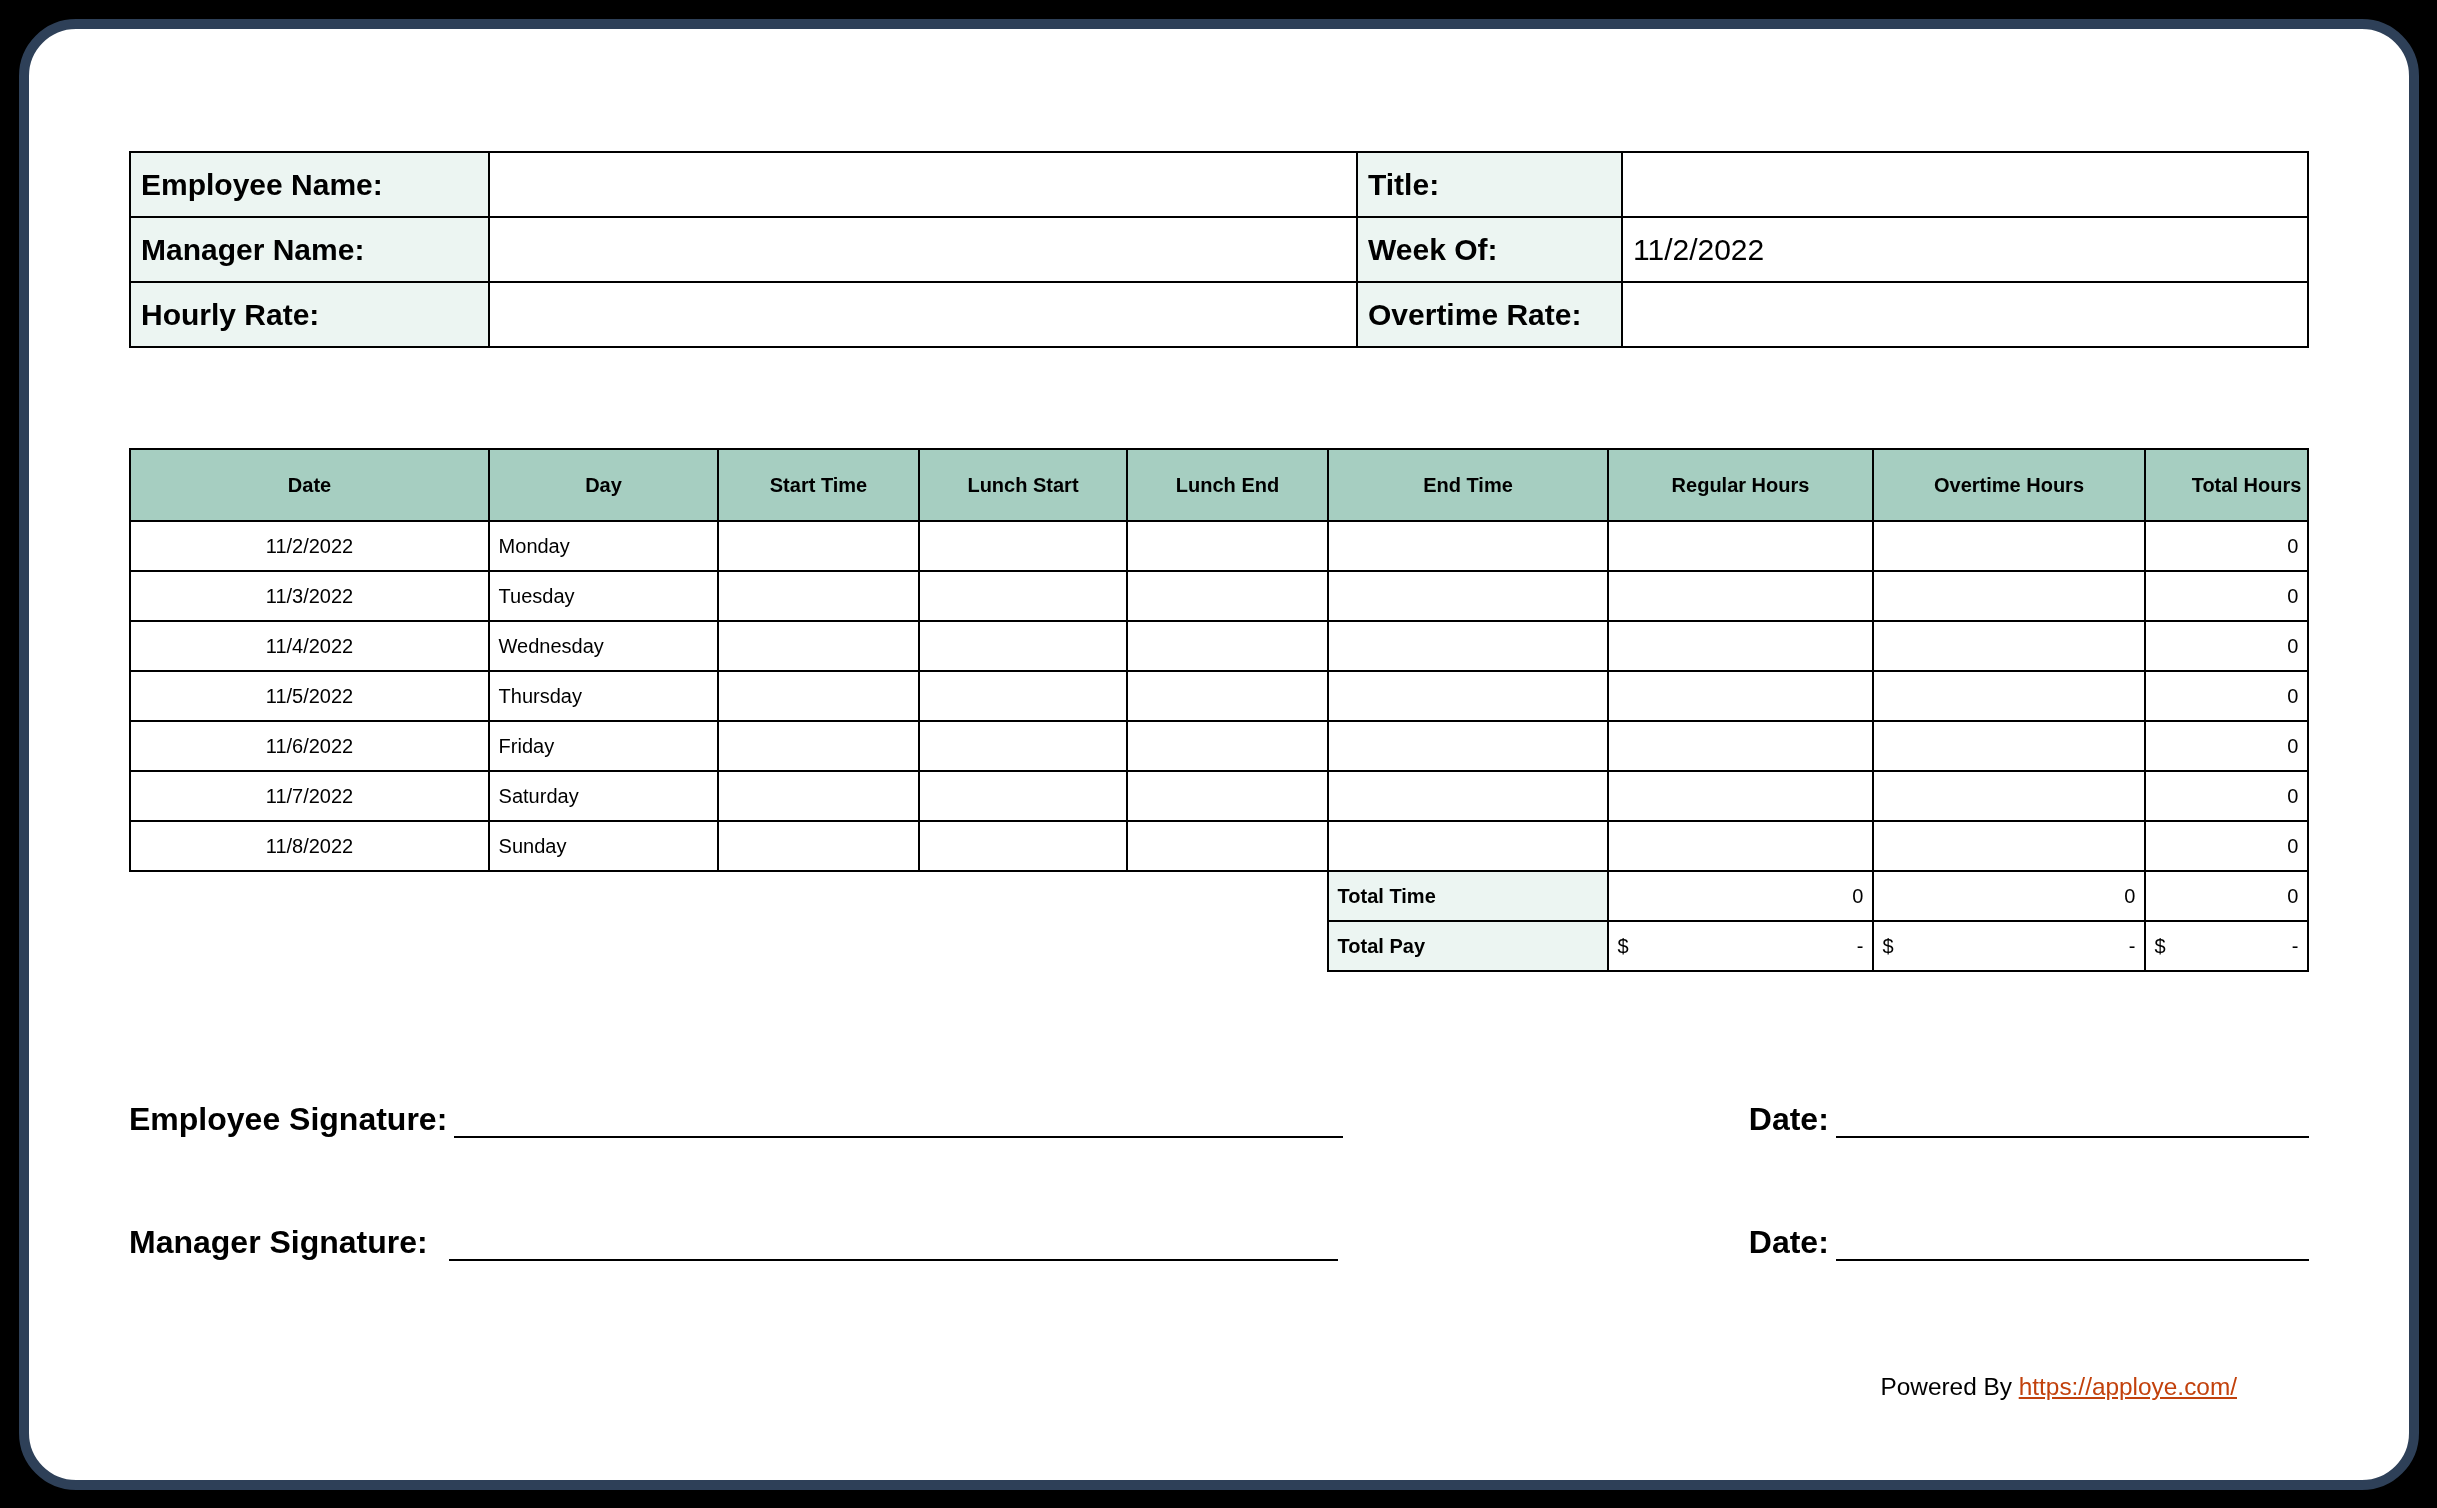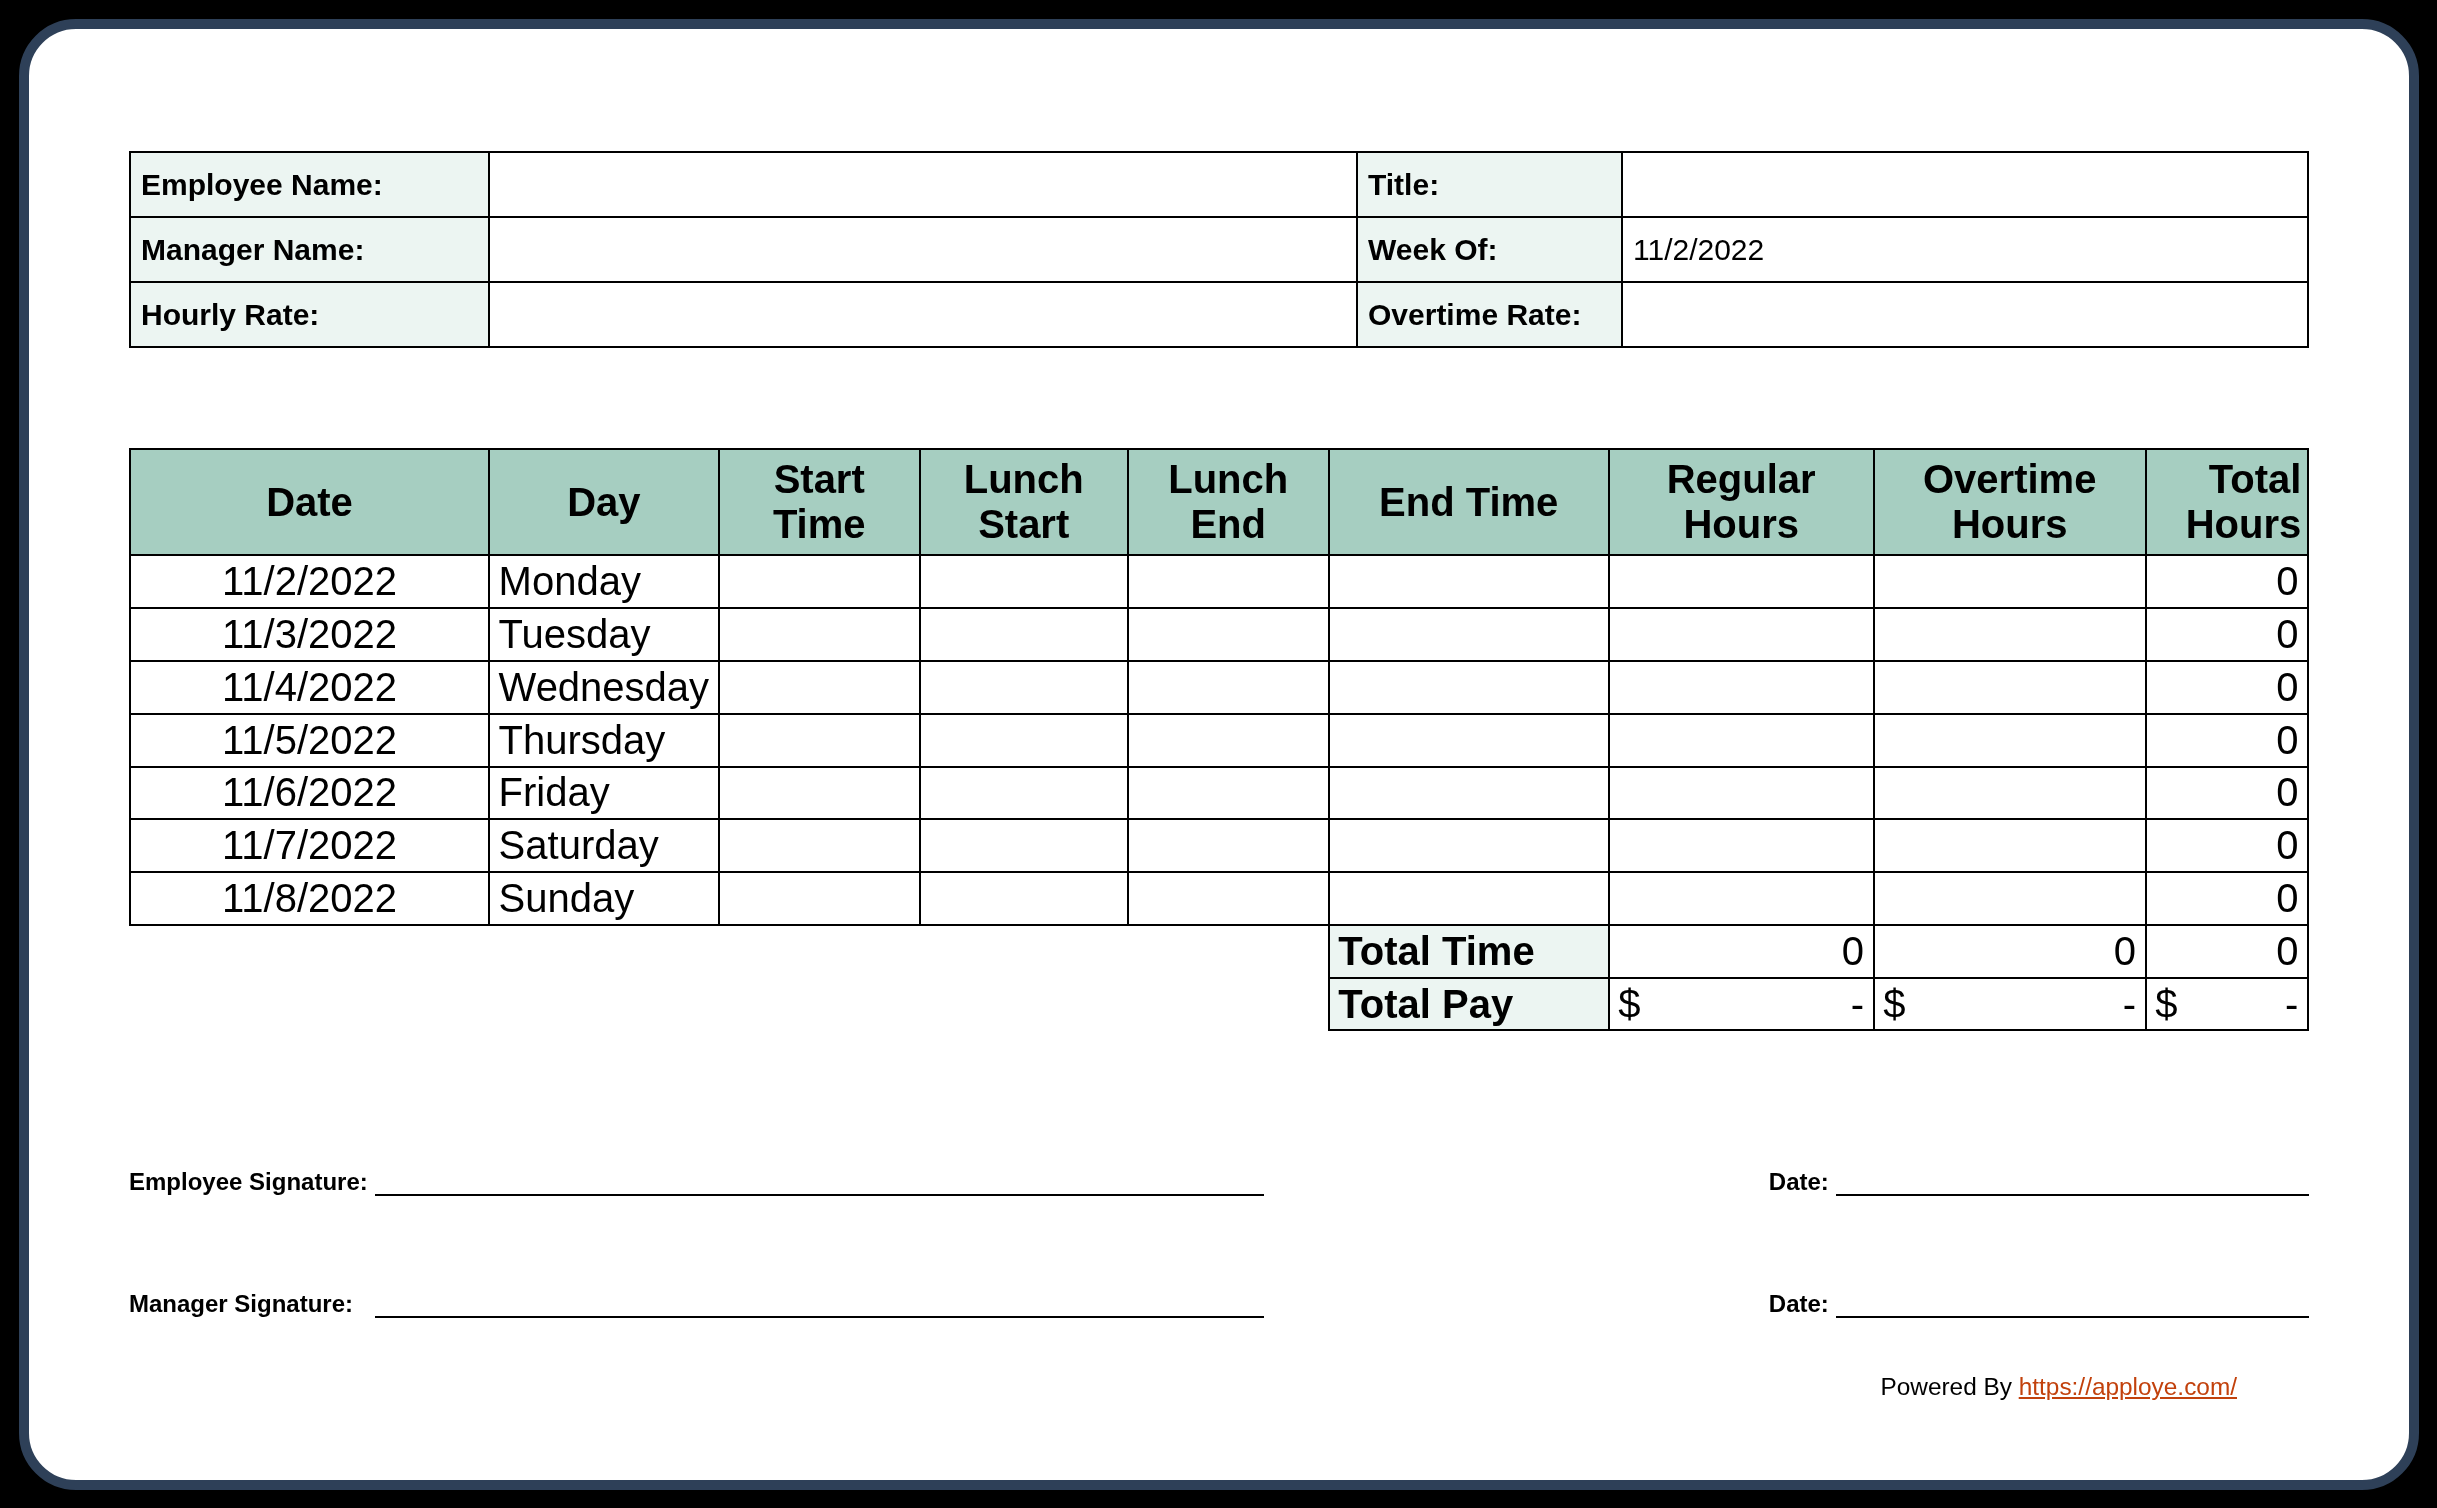--- a/index.html
+++ b/index.html
@@ -44,21 +44,21 @@
   .col-a { width: 359px; }
   .col-b { width: 868px; }
   .col-c { width: 265px; }
   .col-d { width: auto; }
 
   
   .ts-wrap { margin-top: 100px; }
   .ts-table {
     width: 100%;
     border-collapse: collapse;
-    font-size: 40px;
+    font-size: 20px;
   }
   .ts-table th {
     background: #a6cec1;
     border: 2.9px solid #000;
     padding: 7.2px 5.7px;
     font-weight: bold;
     text-align: center;
     height: 72px;
   }
   .ts-table td {
@@ -83,21 +83,21 @@
   }
   .pay-inner {
     display: flex;
     justify-content: space-between;
     width: 100%;
   }
 
   
   .sig-area {
     margin-top: 129px;
-    font-size: 24px;
+    font-size: 32px;
     font-weight: bold;
   }
   .sig-row {
     display: flex;
     align-items: flex-end;
     margin-bottom: 86px;
   }
   .sig-label { white-space: nowrap; margin-right: 7.2px; }
   .sig-line {
     border-bottom: 2.9px solid #000;

